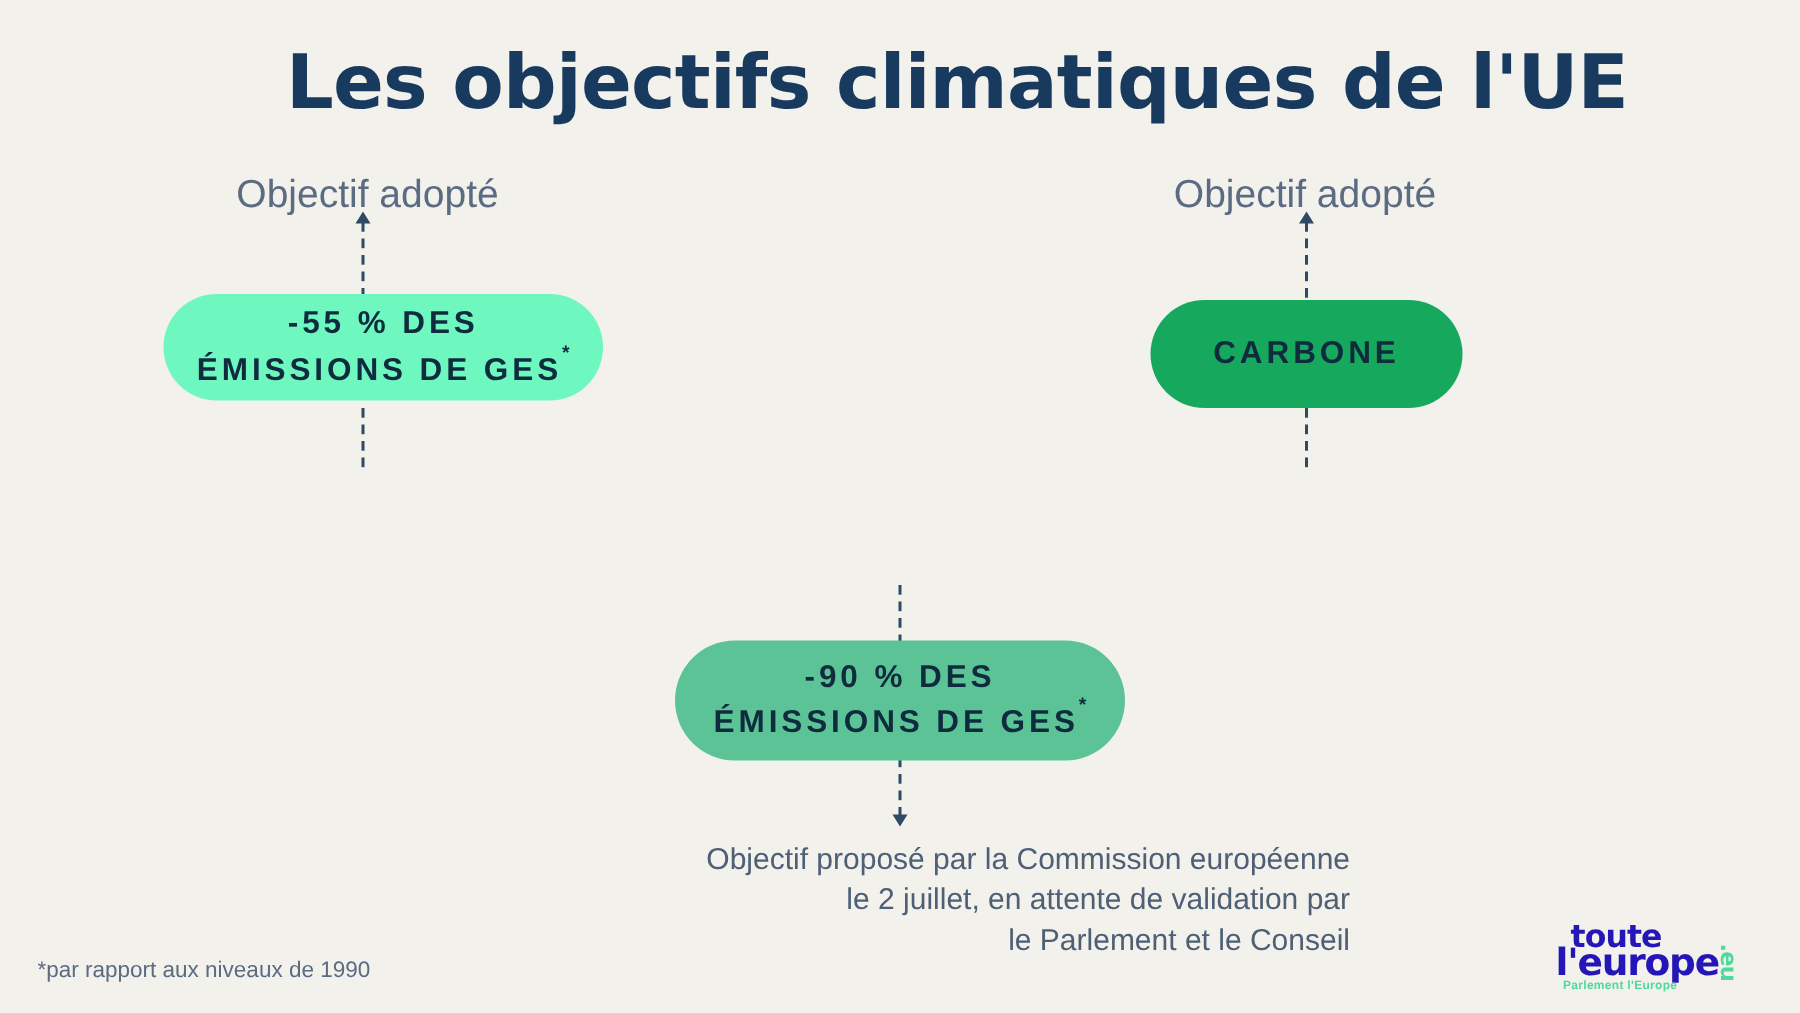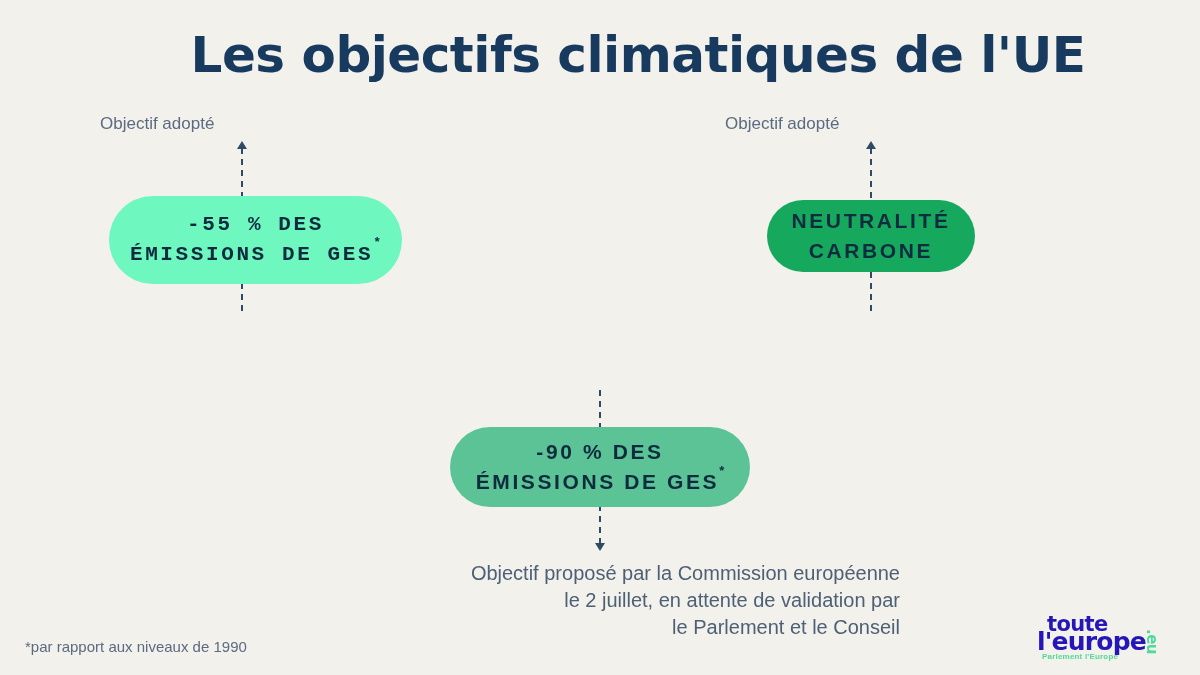--- a/index.html
+++ b/index.html
@@ -22,22 +22,23 @@
     font-weight:bold;
     letter-spacing:-0.5px;
     color:#173a5e;
     font-family:"DejaVu Sans", sans-serif;
     margin-left:38px;
   }
 
   
   .annot{
     position:absolute;
-    font-size:17px;
+    font-size:26px;
     color:#5b6b82;
+    text-align:center;
     white-space:nowrap;
     font-family:"Liberation Sans", sans-serif;
   }
   #annot-2030{left:100px;top:114px;width:290px;}
   #annot-2050{left:725px;top:114px;width:290px;}
 
   
   .conn{position:absolute;width:2px;}
   .conn .dash{
     position:absolute;left:0;top:0;width:2px;height:100%;
@@ -69,21 +70,21 @@
     font-weight:bold;
     font-size:21px;
     letter-spacing:2.6px;
     line-height:1.44;
     text-align:center;
     font-family:"Liberation Sans", sans-serif;
   }
   .pill .l1,.pill .l2{display:block;position:relative;}
   .pill sup{font-size:13px;letter-spacing:0;top:-6px;position:relative;}
 
-  #pill-2030{left:109px;top:196px;width:293px;height:88px;background:#6ff7c0;font-family:Liberation Mono, monospace;}
+  #pill-2030{left:109px;top:196px;width:293px;height:71px;background:#6ff7c0;}
   #pill-2050{left:767px;top:200px;width:208px;height:72px;background:#16a95e;}
   #pill-2040{left:450px;top:427px;width:300px;height:80px;background:#5bc395;}
 
   
   .timeline{position:absolute;left:92px;top:305px;width:990px;height:92px;}
   .timeline svg{display:block;}
   .seg-label{
     font-family:"DejaVu Sans", sans-serif;
     font-weight:bold;
     font-size:37px;
@@ -164,21 +165,20 @@
     <div class="dash"></div>
     <div class="head-dn"></div>
   </div>
 
   <div class="pill" id="pill-2030">
     <span class="l1">-55 % DES</span>
     <span class="l2"><span>ÉMISSIONS DE GES</span><sup>*</sup></span>
   </div>
 
   <div class="pill" id="pill-2050">
-    <span class="l1">NEUTRALITÉ</span>
     <span class="l2">CARBONE</span>
   </div>
 
   <div class="pill" id="pill-2040">
     <span class="l1">-90 % DES</span>
     <span class="l2"><span>ÉMISSIONS DE GES</span><sup>*</sup></span>
   </div>
 
 
   <div class="caption">

